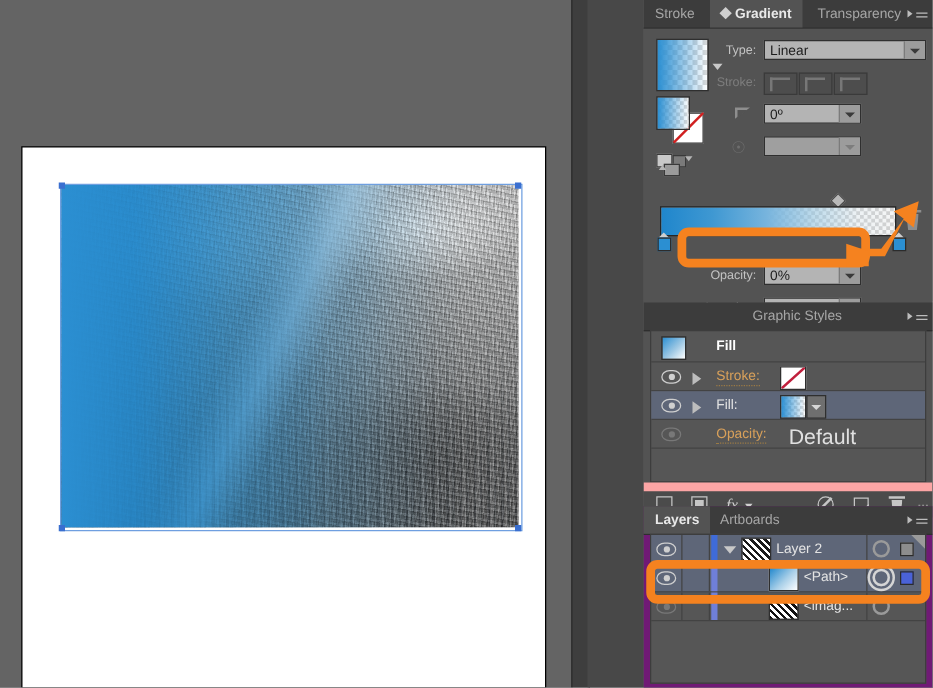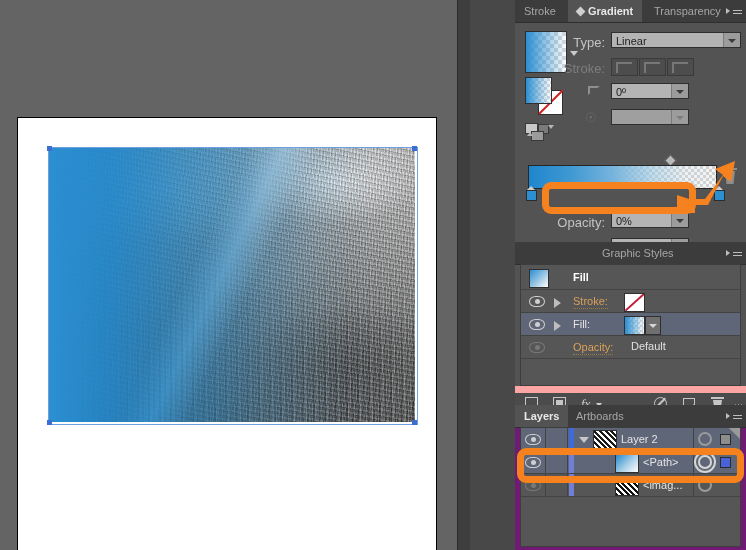--- a/index.html
+++ b/index.html
@@ -91,21 +91,21 @@
   .fs-none{position:absolute;left:13px;top:13px;width:25px;height:25px;overflow:hidden;}
   .fs-none:after{content:"";position:absolute;left:-4px;top:11px;width:34px;height:2px;background:#d02020;transform:rotate(-45deg);}
 
   .swatch-mini{position:absolute;left:10px;top:100px;width:28px;height:17px;}
   .sm-a{position:absolute;left:0;top:0;width:11px;height:9px;background:#c9c9c9;border:1px solid #3a3a3a;}
   .sm-b{position:absolute;left:13px;top:1px;width:9px;height:8px;background:#7a7a7a;border:1px solid #3a3a3a;}
   .sm-c{position:absolute;left:6px;top:8px;width:11px;height:8px;background:#9b9b9b;border:1px solid #3a3a3a;}
   .sm-tri{position:absolute;left:23px;top:2px;border-top:4px solid #b5b5b5;border-left:3px solid transparent;border-right:3px solid transparent;}
   .sm-tri2{position:absolute;left:2px;top:9px;border-bottom:4px solid #b5b5b5;border-left:3px solid transparent;border-right:3px solid transparent;}
 
-  .lbl{position:absolute;font-size:13px;color:#c3c3c3;text-align:right;}
+  .lbl{position:absolute;font-size:10px;color:#c3c3c3;text-align:right;}
   .lbl.dim{color:#7d7d7d;}
 
   .field{position:absolute;height:16px;background:#b4b4b4;border:1px solid #2f2f2f;color:#1d1d1d;font-size:11px;line-height:16px;padding-left:4px;box-sizing:border-box;}
   .field.dis{background:#9f9f9f;color:#8a8a8a;}
   .fdrop{position:absolute;top:0;right:0;width:16px;height:14px;background:#9c9c9c;border-left:1px solid #7b7b7b;}
   .fdrop:after{content:"";position:absolute;left:4px;top:6px;border-top:4px solid #3a3a3a;border-left:4px solid transparent;border-right:4px solid transparent;}
   .fdrop.dis:after{border-top-color:#7d7d7d;}
 
   .strokebtn{position:absolute;width:25px;height:16px;background:#4d4d4d;border:1px solid #3a3a3a;}
   .strokebtn:before{content:"";position:absolute;left:4px;top:3px;width:14px;height:9px;border-left:2px solid #777;border-top:2px solid #777;}
@@ -143,21 +143,21 @@
   .arow.sel{background:#5e6678;}
   .arow.head{height:25px;}
   .eye{position:absolute;left:8px;top:6px;width:16px;height:11px;}
   .eye .o{position:absolute;left:0;top:0;width:16px;height:11px;border:1.5px solid #cfcfcf;border-radius:50% / 60%;box-sizing:border-box;}
   .eye .p{position:absolute;left:6px;top:3px;width:5px;height:5px;border-radius:50%;background:#cfcfcf;}
   .eye.off .o{border-color:#787878;}
   .eye.off .p{background:#787878;}
   .disc{position:absolute;left:33px;top:8px;width:0;height:0;border-left:7px solid #bdbdbd;border-top:5px solid transparent;border-bottom:5px solid transparent;}
   .alabel{position:absolute;left:52px;top:4px;font-size:11px;color:#d8a05a;border-bottom:1px dotted #9a7a45;line-height:14px;}
   .alabel.plain{color:#e3e3e3;border-bottom:none;}
-  .aval{position:absolute;top:4px;font-size:11px;color:#e0e0e0;}
+  .aval{position:absolute;top:4px;font-size:17px;color:#e0e0e0;}
   .head-thumb{position:absolute;left:8px;top:4px;width:18px;height:17px;border:1px solid #2f2f2f;
     background-image:linear-gradient(135deg,#2b8fd2 0%,#9ec8e4 55%,#ffffff 100%);}
   .head-title{position:absolute;left:52px;top:6px;font-size:11px;color:#ffffff;font-weight:bold;}
   .stroke-none{position:absolute;left:103px;top:3px;width:19px;height:17px;background:#fff;border:1px solid #2f2f2f;overflow:hidden;}
   .stroke-none:after{content:"";position:absolute;left:-3px;top:7px;width:26px;height:2px;background:#c01f3c;transform:rotate(-42deg);}
   .fill-sw{position:absolute;left:103px;top:3px;width:19px;height:17px;border:1px solid #2f2f2f;
     background-image:linear-gradient(90deg,#2b8fd2 0%,rgba(43,143,210,0) 100%),
       conic-gradient(#d9d9d9 25%, #ffffff 0 50%, #d9d9d9 0 75%, #ffffff 0);
     background-size:100% 100%, 5px 5px;}
   .fill-drop{position:absolute;left:124px;top:3px;width:14px;height:17px;background:#6f6f6f;border:1px solid #2f2f2f;}

